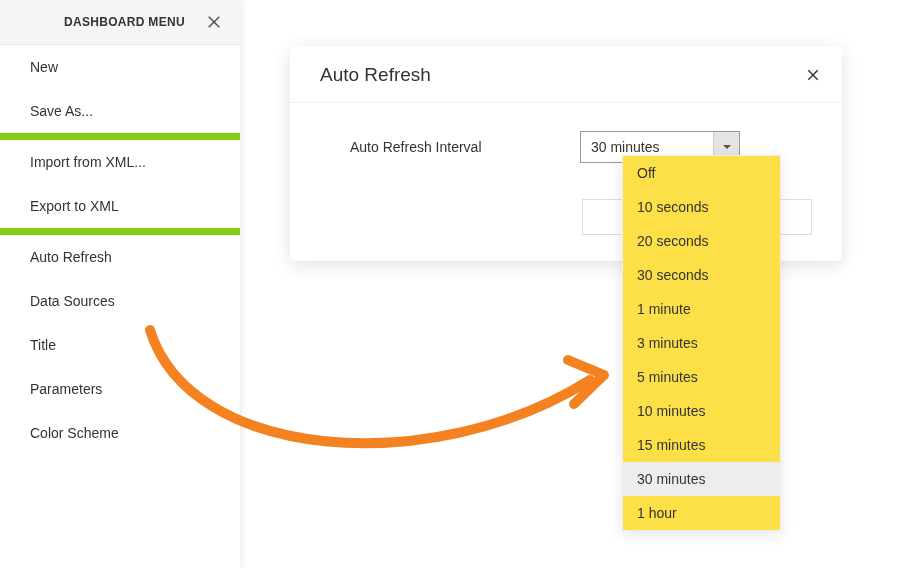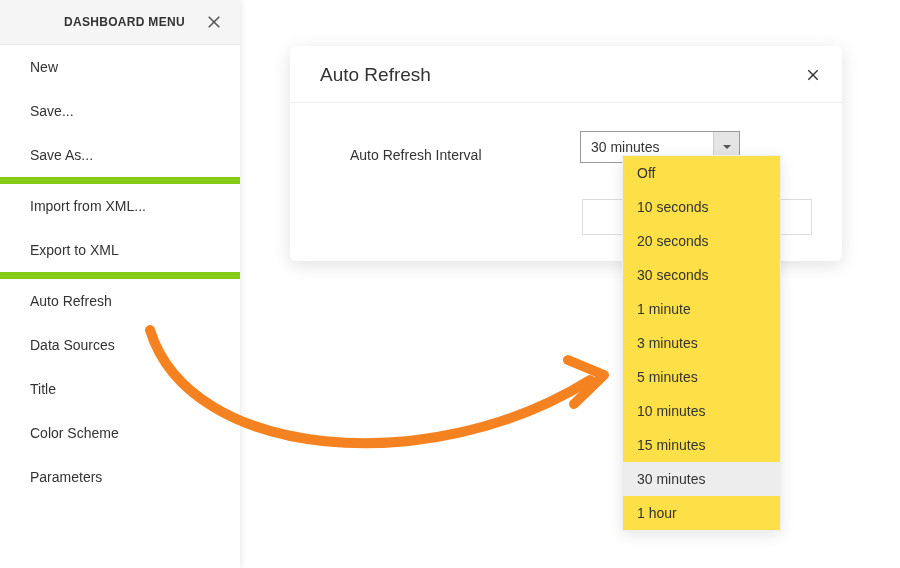--- a/index.html
+++ b/index.html
@@ -80,21 +80,21 @@
       color: #333;
       display: flex;
     }
     .dialog-close svg { width: 14px; height: 14px; }
     .dialog-body {
       padding: 28px 30px 18px 30px;
       position: relative;
     }
     .field-row {
       display: flex;
-      align-items: flex-end;
+      align-items: center;
     }
     .field-label {
       width: 260px;
       font-size: 14px;
       color: #333;
       padding-left: 30px;
     }
     .dropdown {
       display: flex;
       align-items: stretch;
@@ -181,29 +181,28 @@
     <div class="sidebar-title">DASHBOARD MENU</div>
     <div class="close-x">
       <svg viewBox="0 0 24 24" fill="none" stroke="currentColor" stroke-width="2.2">
           <line x1="5" y1="5" x2="19" y2="19"></line>
           <line x1="19" y1="5" x2="5" y2="19"></line>
         </svg>
     </div>
   </div>
   <div id="menu-items">
       <div class="menu-item">New</div>
-      <div class="menu-item">Save...</div>
       <div class="menu-item sep">Save As...</div>
       <div class="menu-item">Import from XML...</div>
       <div class="menu-item sep">Export to XML</div>
       <div class="menu-item">Auto Refresh</div>
       <div class="menu-item">Data Sources</div>
       <div class="menu-item">Title</div>
+      <div class="menu-item">Parameters</div>
       <div class="menu-item">Color Scheme</div>
-      <div class="menu-item">Parameters</div>
     </div>
 </div>
 
 <div class="dialog">
   <div class="dialog-header">
     <div class="dialog-title">Auto Refresh</div>
     <div class="dialog-close">
       <svg viewBox="0 0 24 24" fill="none" stroke="currentColor" stroke-width="2.4">
           <line x1="4" y1="4" x2="20" y2="20"></line>
           <line x1="20" y1="4" x2="4" y2="20"></line>

